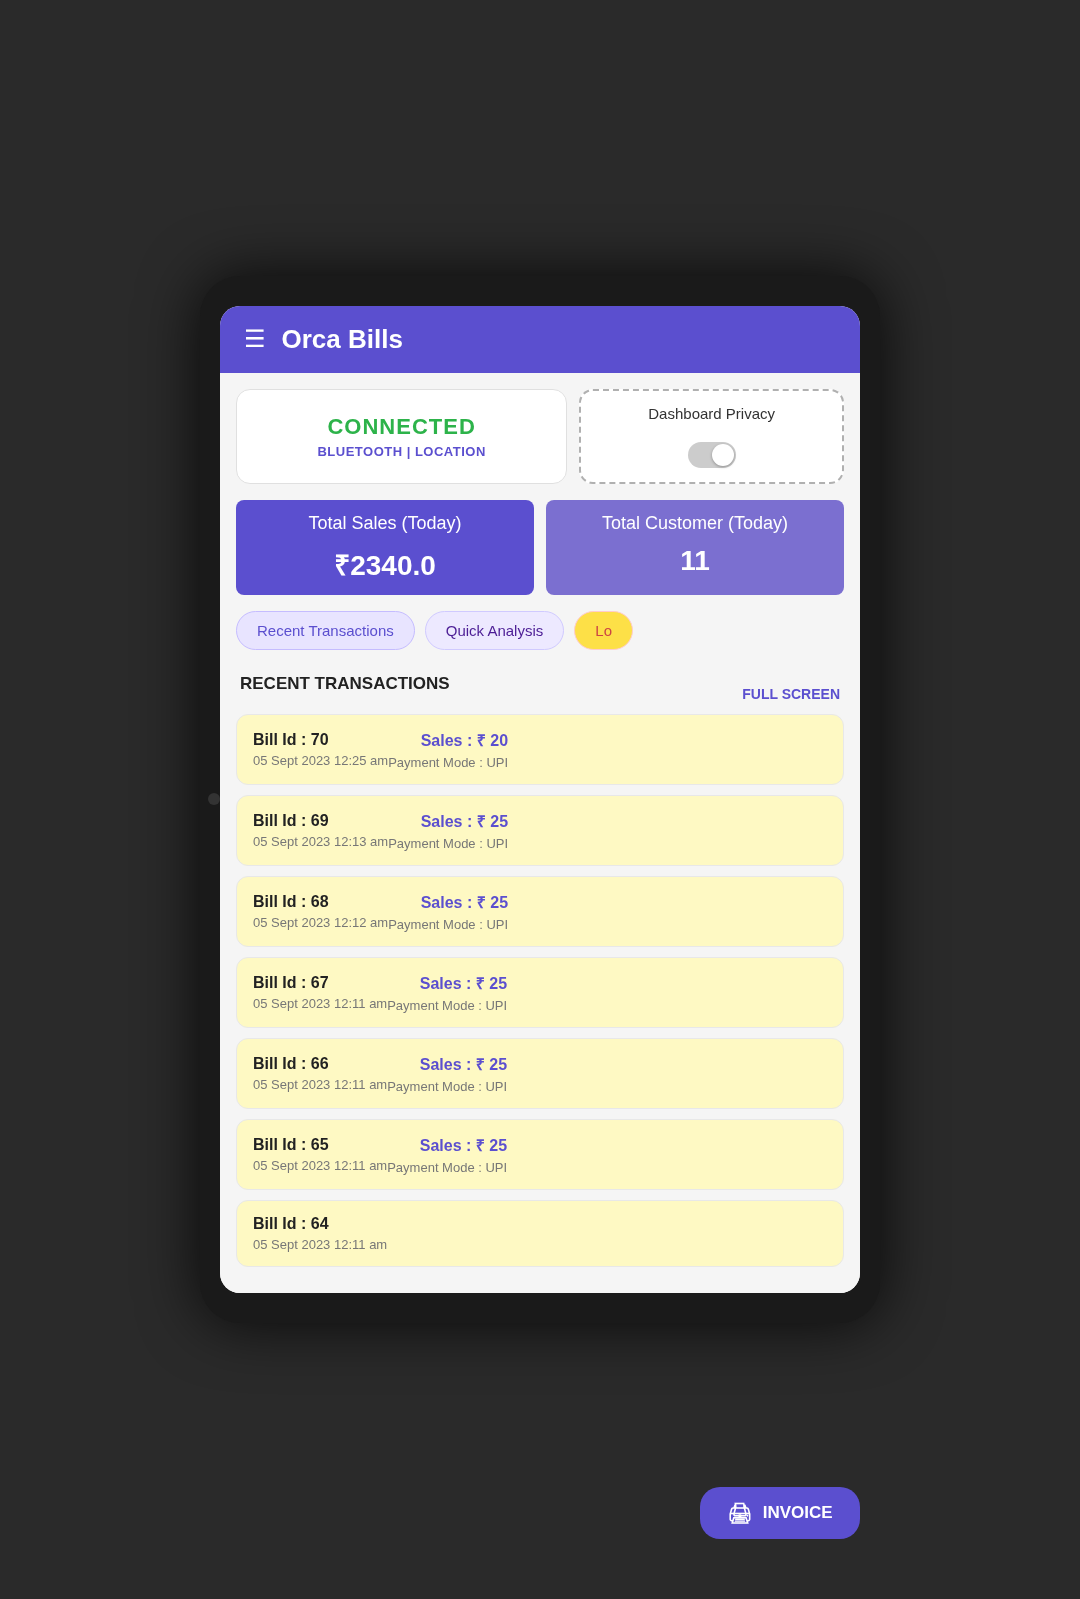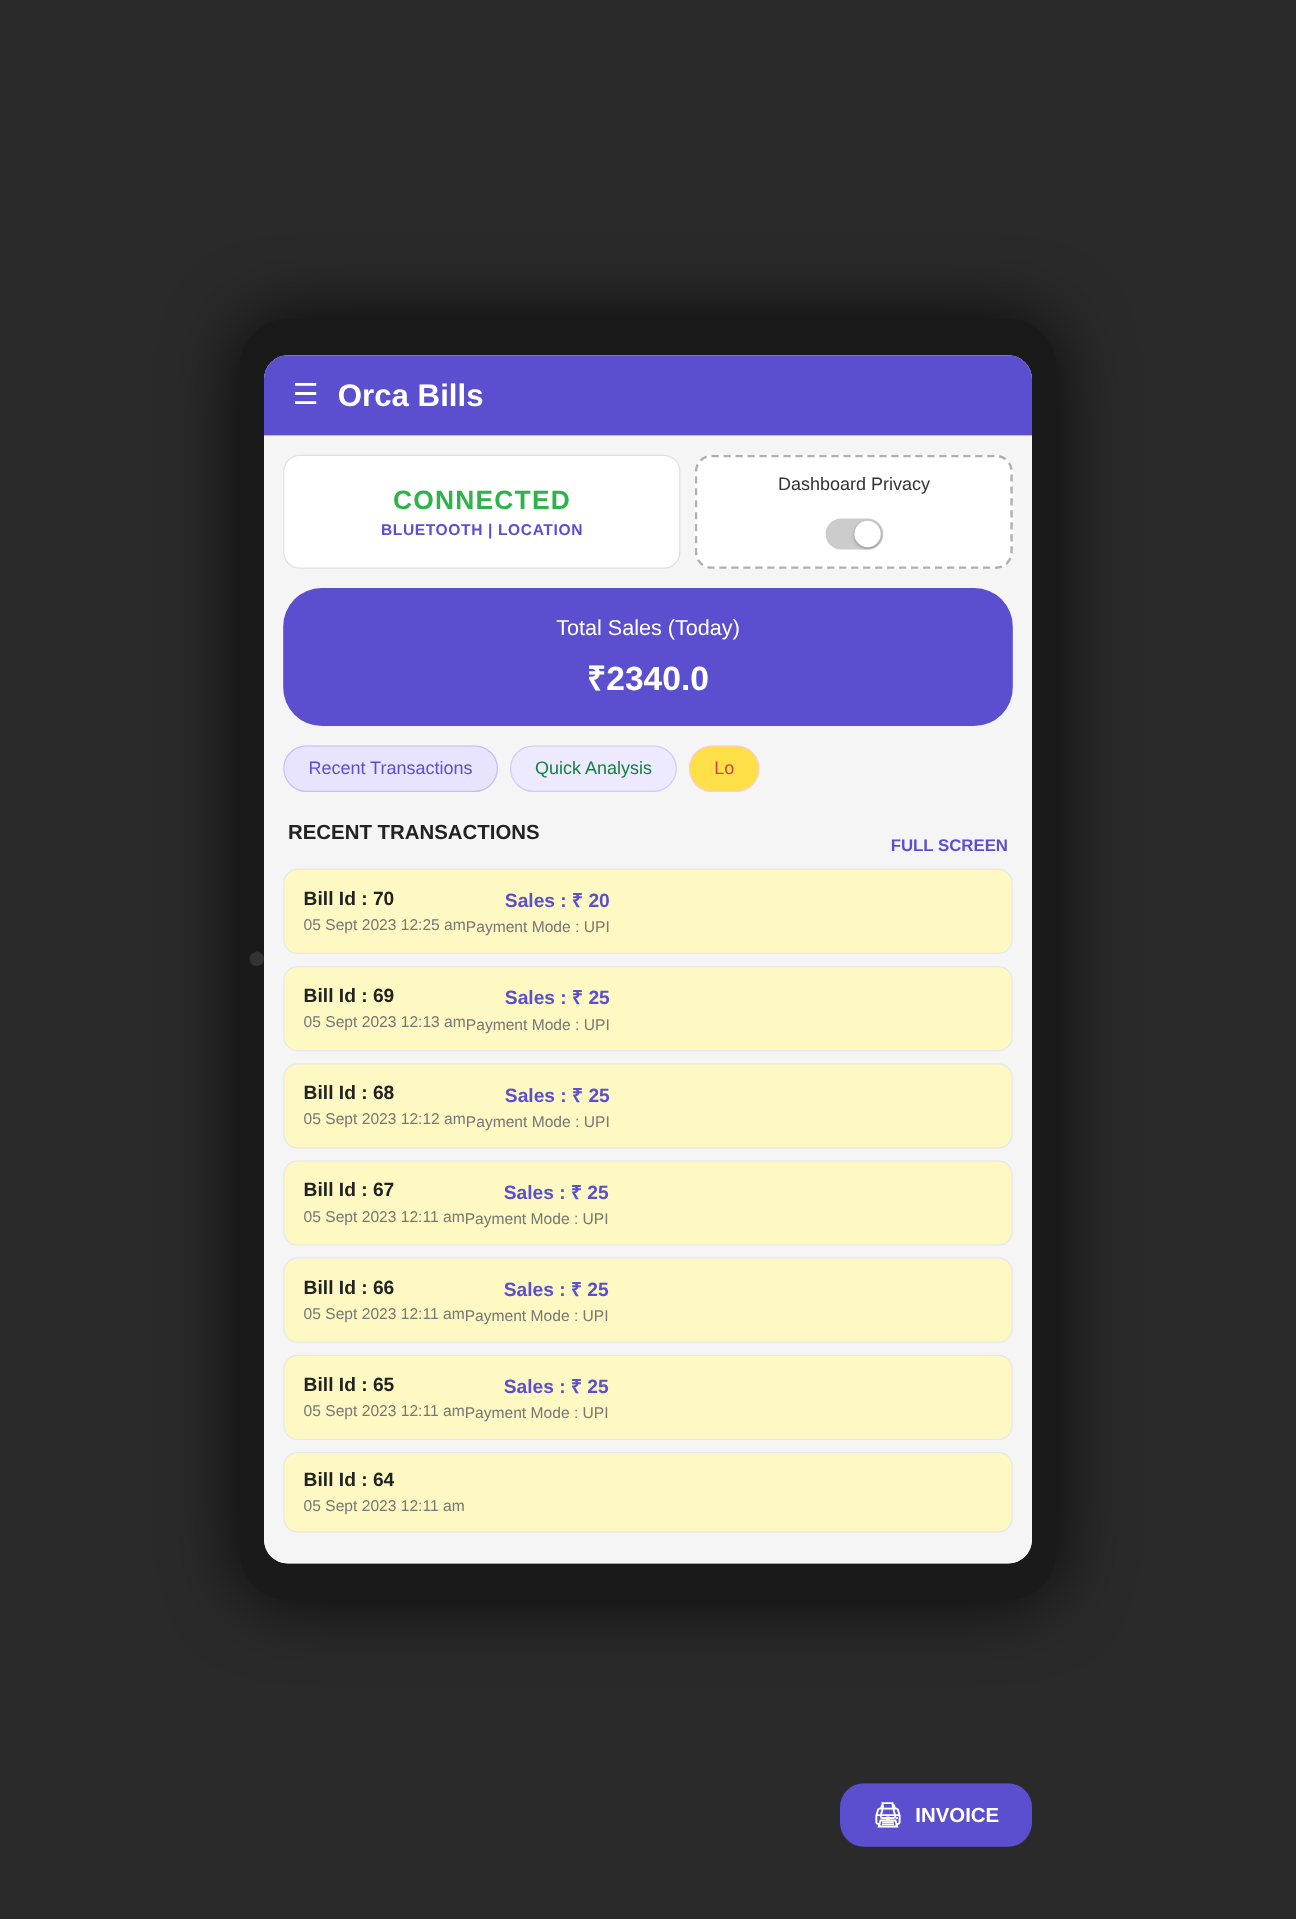--- a/index.html
+++ b/index.html
@@ -118,22 +118,22 @@
     }
     
     .stats-row {
       display: flex;
       gap: 12px;
       margin-bottom: 16px;
     }
     .stat-card {
       flex: 1;
       background: #5b4fcf;
-      border-radius: 32px;
-      padding: 22px 18px;
+      border-radius: 8px;
+      padding: 12px 18px;
       color: white;
       text-align: center;
     }
     .stat-card-alt {
       background: #7b6fd0;
     }
     .stat-label {
       font-size: 18px;
       font-weight: 500;
       line-height: 1.3;
@@ -158,21 +158,21 @@
       cursor: pointer;
       white-space: nowrap;
     }
     .tab-active {
       background: #e8e4ff;
       color: #5b4fcf;
       border: 1.5px solid #c5bcff;
     }
     .tab-inactive {
       background: #ede9ff;
-      color: #15803d;
+      color: #4c1d95;
       border: 1.5px solid #d0caff;
     }
     .tab-third {
       background: #fde047;
       color: #cc4444;
       border: 1.5px solid #ffcccc;
     }
     
     .section-header {
       display: flex;
@@ -286,20 +286,24 @@
             <div class="toggle-knob"></div>
           </div>
         </div>
       </div>
 
       <div class="stats-row">
         <div class="stat-card">
           <div class="stat-label">Total Sales (Today)</div>
           <div class="stat-value">₹2340.0</div>
         </div>
+        <div class="stat-card stat-card-alt">
+          <div class="stat-label">Total Customer (Today)</div>
+          <div class="stat-value">11</div>
+        </div>
       </div>
 
       <div class="tabs-row">
         <div class="tab tab-active">Recent Transactions</div>
         <div class="tab tab-inactive">Quick Analysis</div>
         <div class="tab tab-third">Lo</div>
       </div>
 
       <div class="section-header">
         <div class="section-title">RECENT TRANSACTIONS</div>

